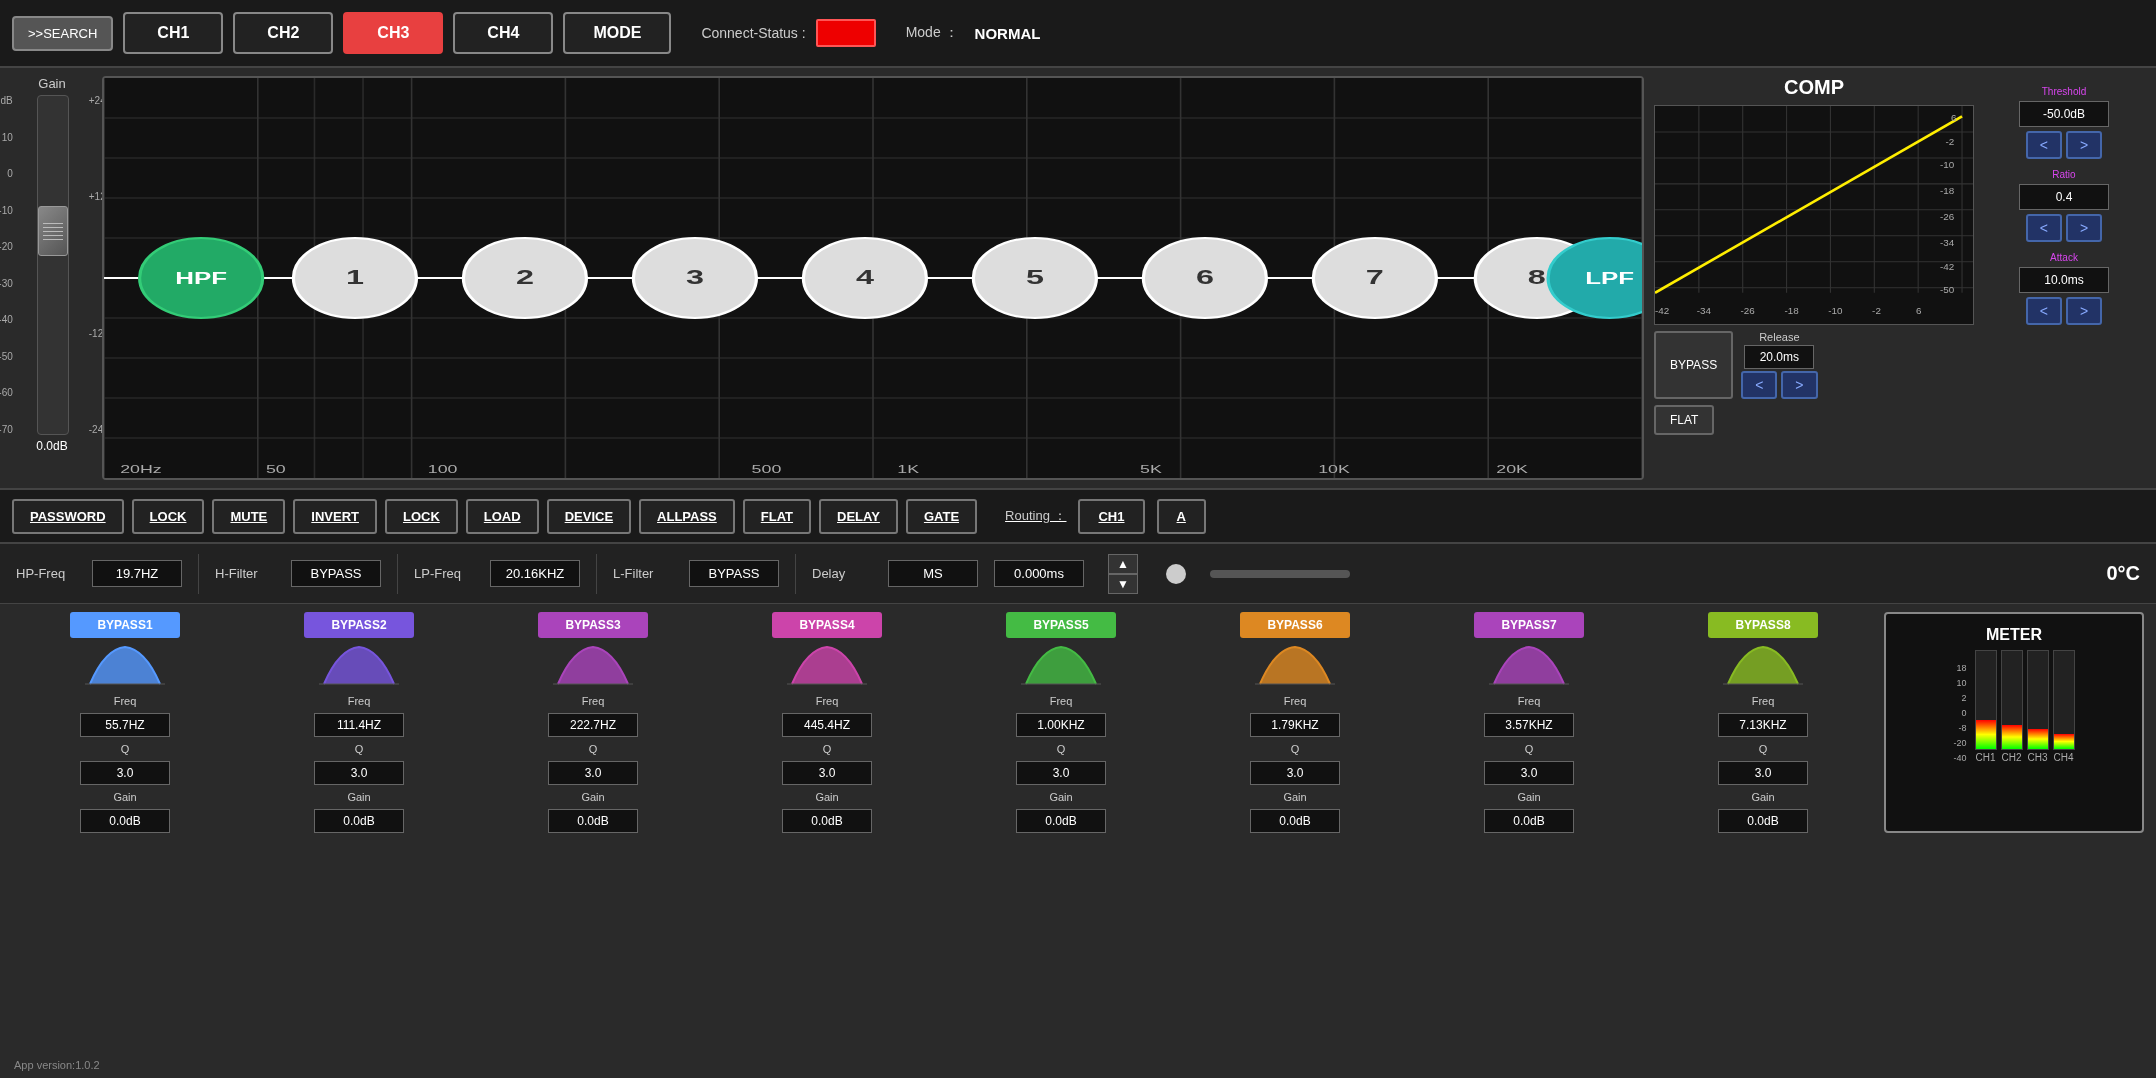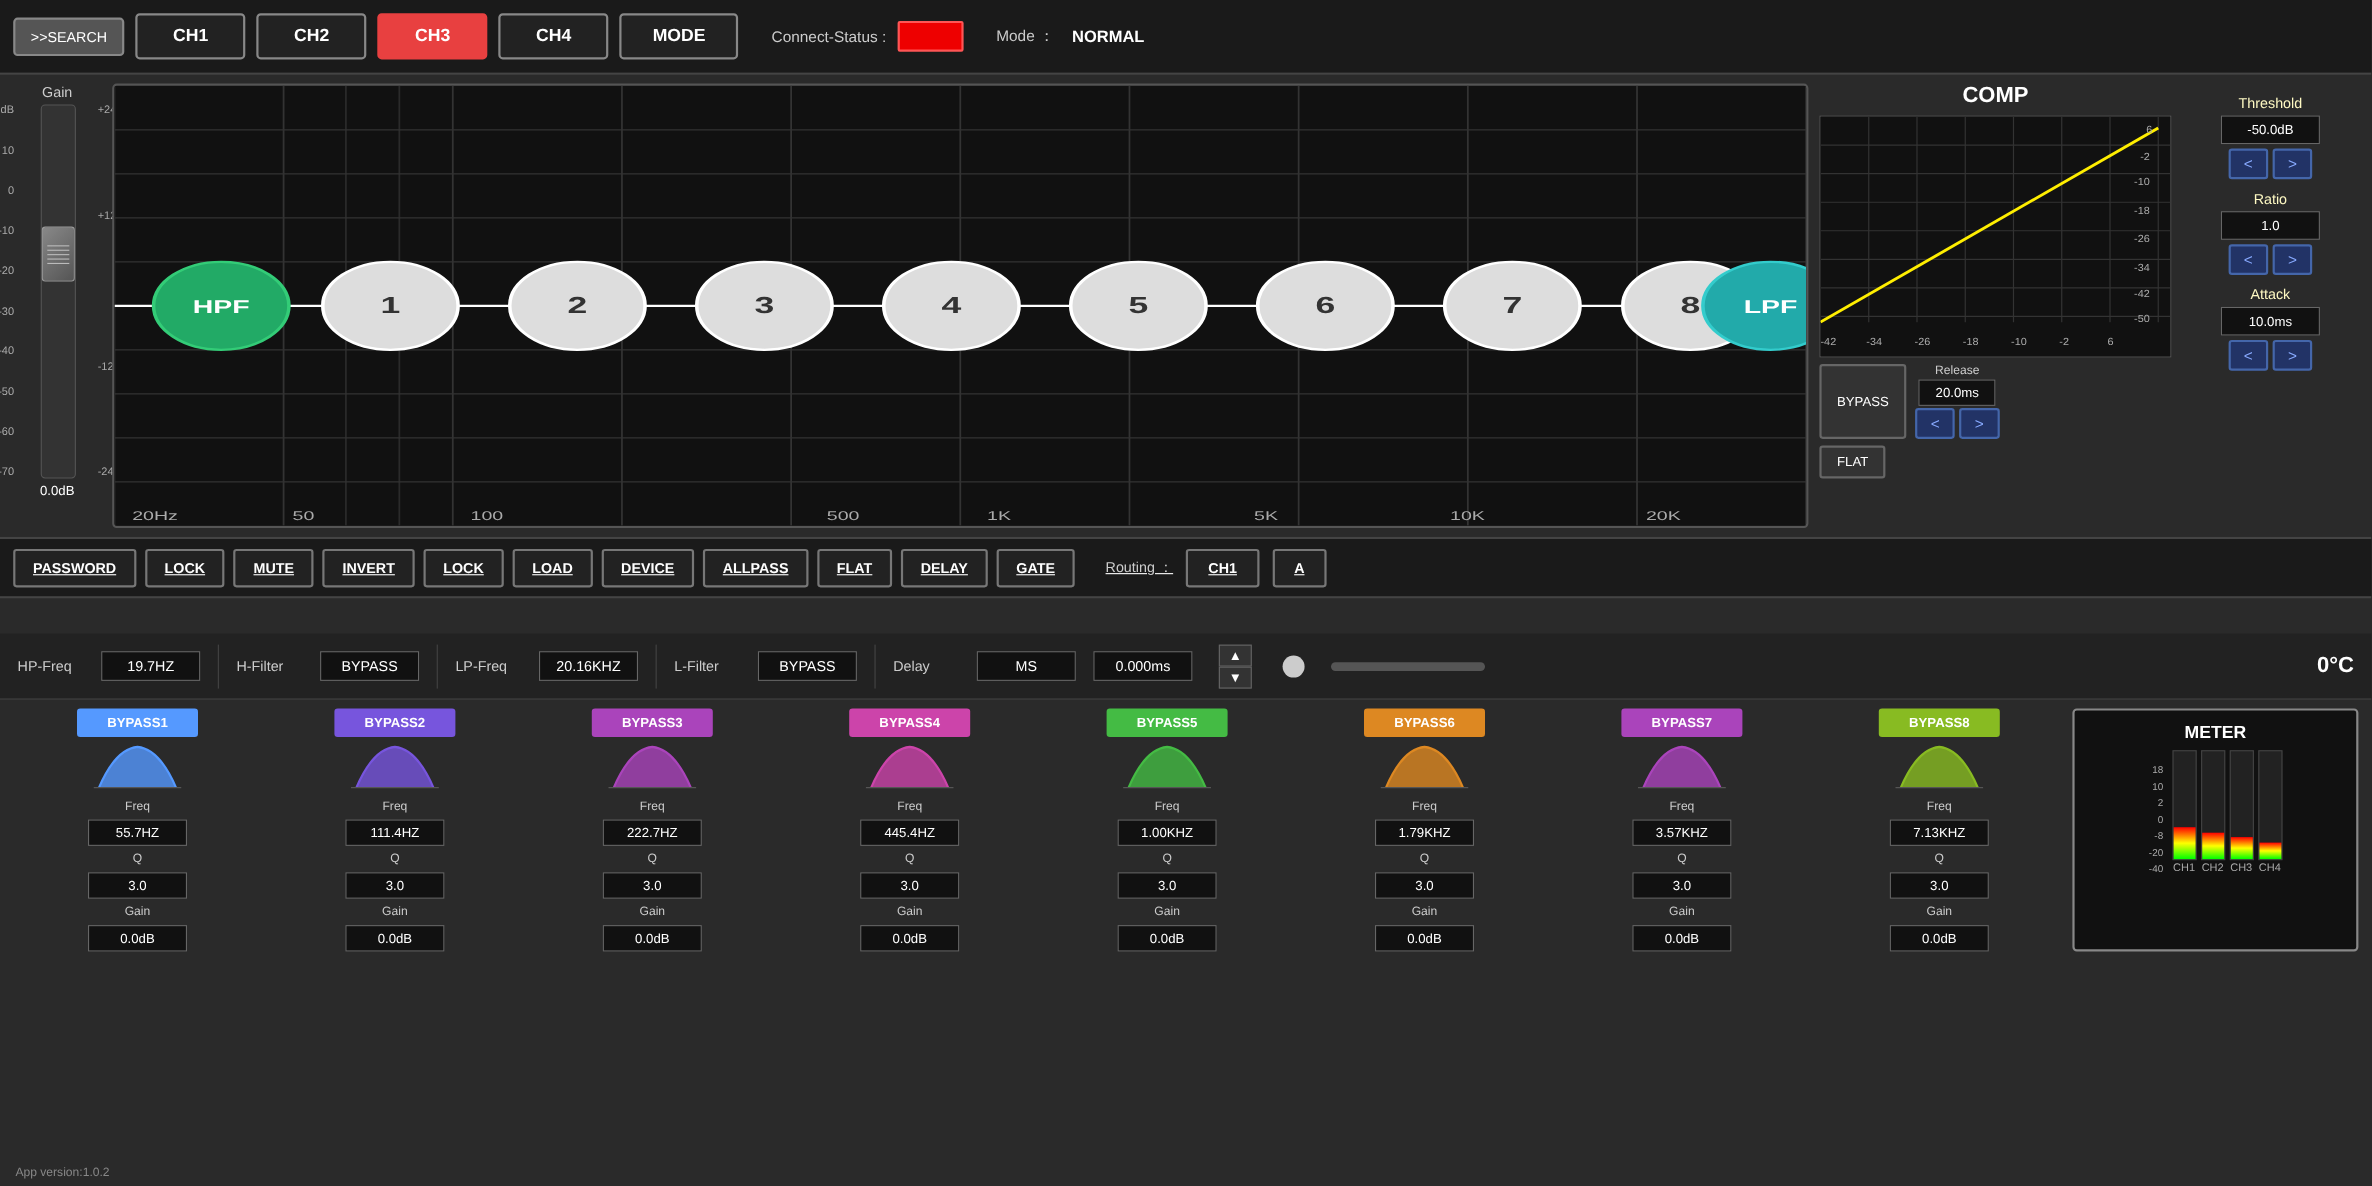--- a/index.html
+++ b/index.html
@@ -229,22 +229,22 @@
       gap: 10px;
       padding-top: 10px;
     }
     .param-row {
       display: flex;
       flex-direction: column;
       align-items: center;
       gap: 4px;
     }
     .param-title {
-      font-size: 13px;
-      color: #fef9c3;
+      font-size: 10px;
+      color: #d946ef;
     }
     .param-value-box {
       background: #111;
       border: 1px solid #666;
       color: #fff;
       padding: 5px 10px;
       font-size: 12px;
       min-width: 90px;
       text-align: center;
     }
@@ -294,21 +294,20 @@
 
     
     .filter-row {
       display: flex;
       align-items: center;
       background: #222;
       height: 60px;
       padding: 0 16px;
       gap: 16px;
       border-bottom: 1px solid #444;
-      margin-top: 32px;
     }
     .filter-label {
       font-size: 13px;
       color: #ccc;
       min-width: 60px;
     }
     .filter-value {
       background: #111;
       border: 1px solid #666;
       color: #fff;
@@ -644,21 +643,21 @@
     <div class="param-row">
       <span class="param-title">Threshold</span>
       <span class="param-value-box">-50.0dB</span>
       <div class="param-arrows">
         <button class="arrow-btn">&lt;</button>
         <button class="arrow-btn">&gt;</button>
       </div>
     </div>
     <div class="param-row">
       <span class="param-title">Ratio</span>
-      <span class="param-value-box">1.0</span>
+      <span class="param-value-box">0.4</span>
       <div class="param-arrows">
         <button class="arrow-btn">&lt;</button>
         <button class="arrow-btn">&gt;</button>
       </div>
     </div>
     <div class="param-row">
       <span class="param-title">Attack</span>
       <span class="param-value-box">10.0ms</span>
       <div class="param-arrows">
         <button class="arrow-btn">&lt;</button>

